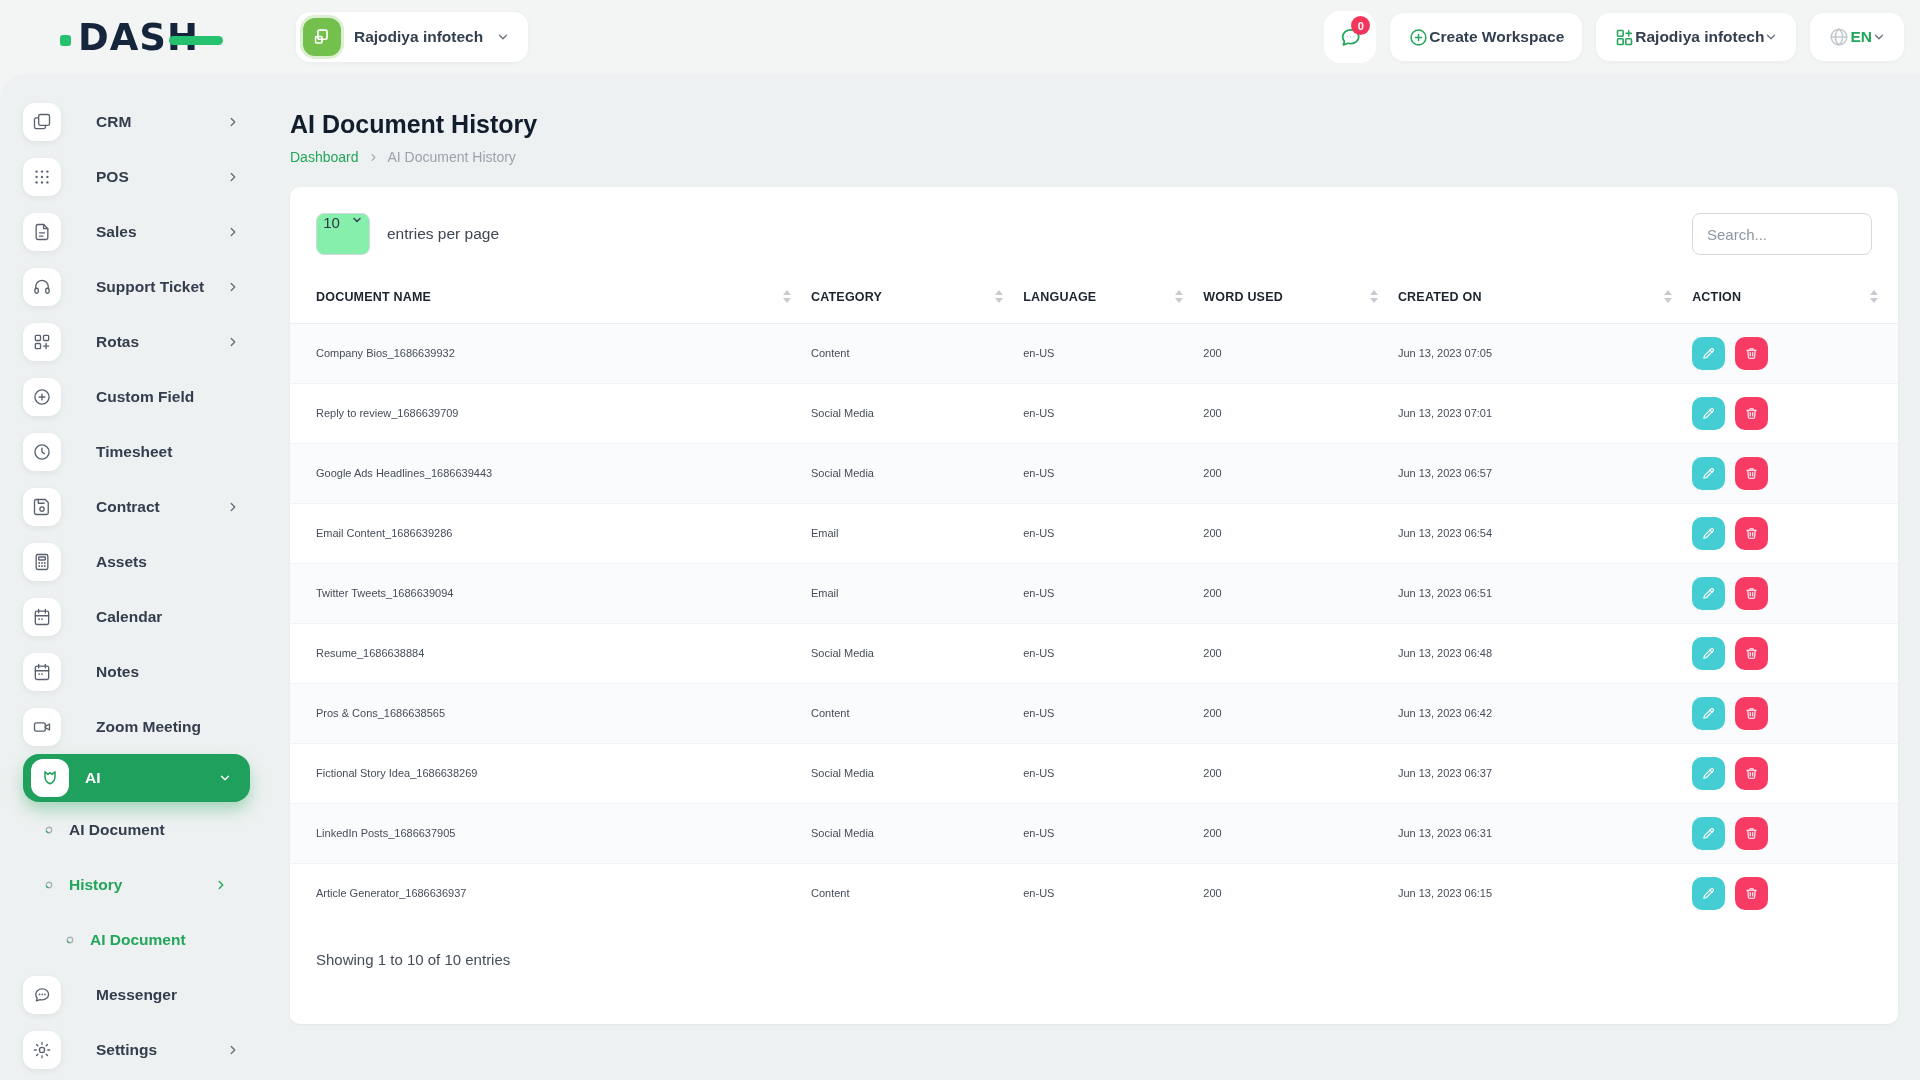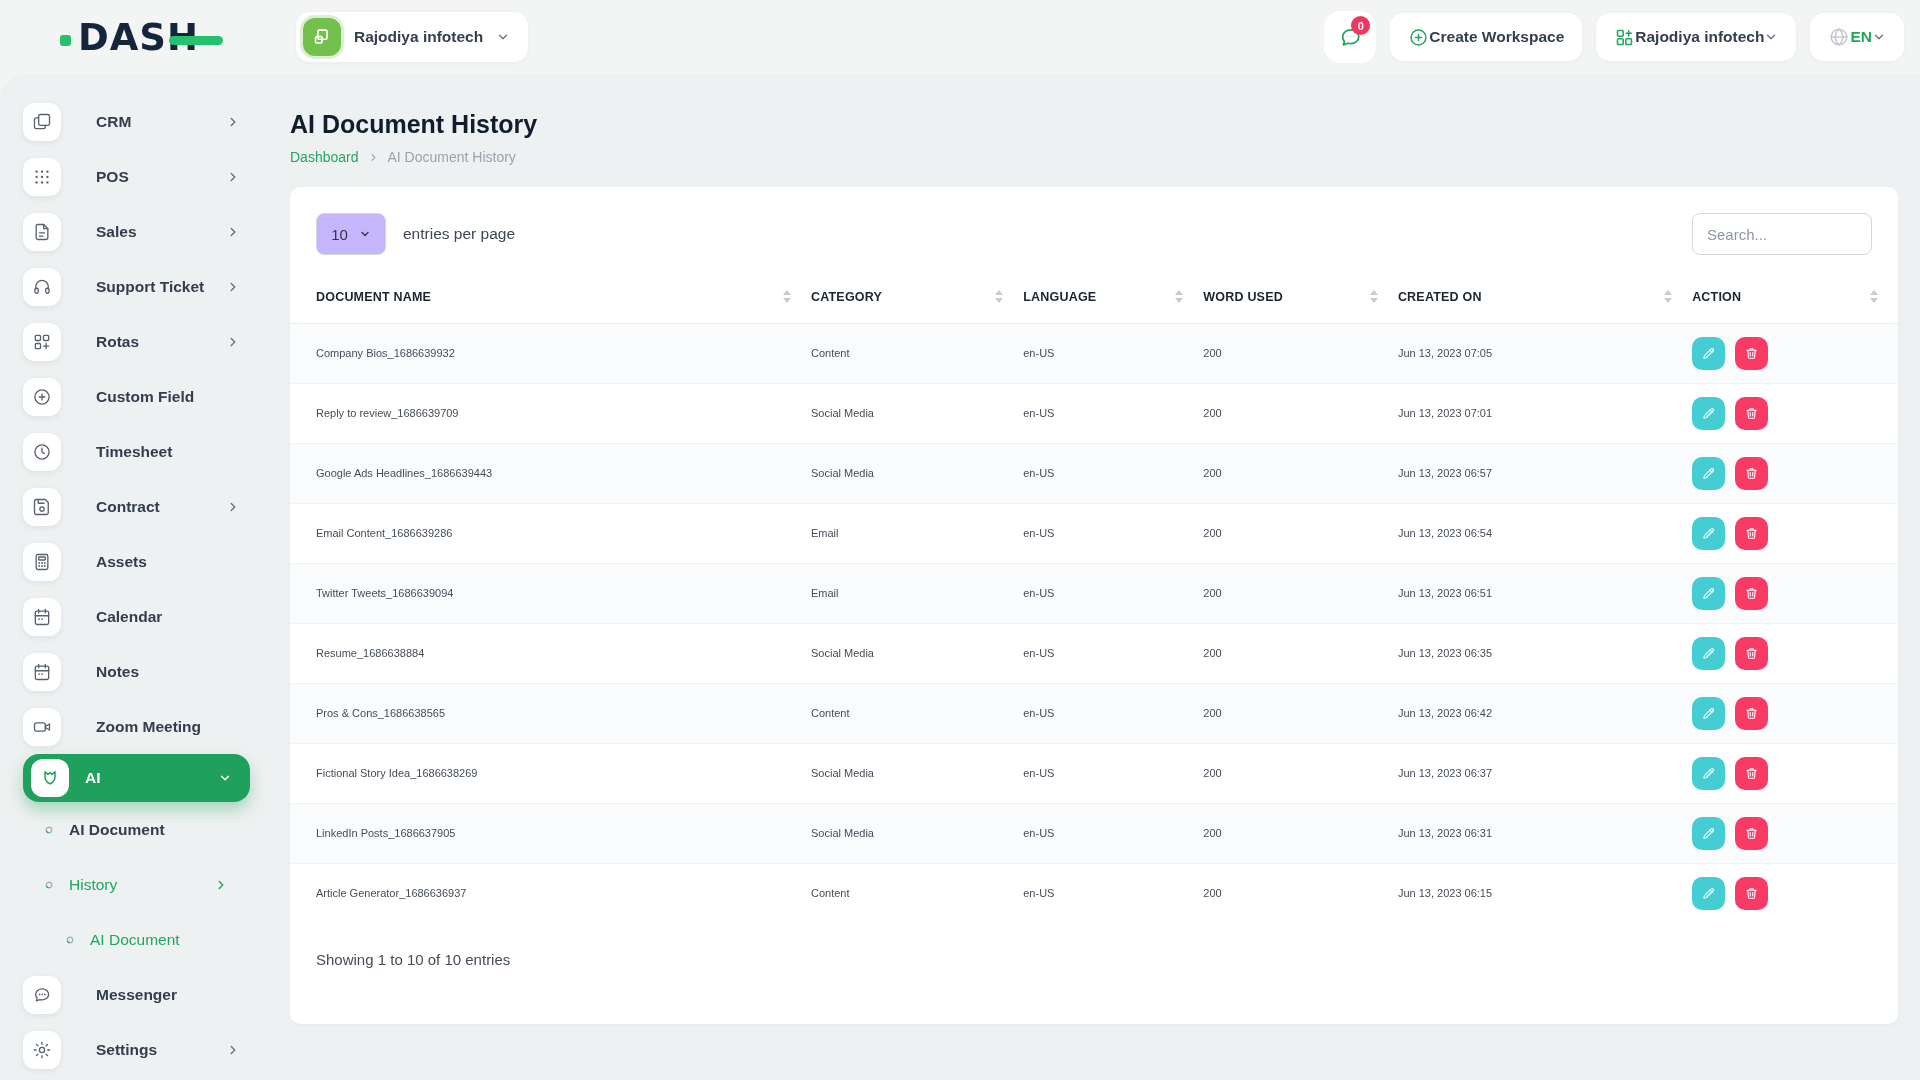--- a/index.html
+++ b/index.html
@@ -45,36 +45,36 @@
   .side-chevron svg{width:14px;height:14px}
   .side-item.ai-active{background:#1fa05c;border-radius:16px;margin:0 10px 0 23px;padding:0 18px 0 8px;height:48px;box-shadow:0 8px 16px rgba(31,160,92,.35)}
   .side-item.ai-active .icon-box{color:#1fa05c;box-shadow:none}
   .side-item.ai-active .side-label{color:#fff;margin-left:16px}
   .side-item.ai-active .side-chevron{color:#fff}
   .side-sub{height:55px;display:flex;align-items:center;padding-left:43px;gap:14px;cursor:pointer}
   .side-sub.sub2{padding-left:64px}
   .side-sub .bullet{display:flex}
   .side-sub .bullet svg{width:12px;height:12px}
   .sub-label{font-size:15.5px;font-weight:600;color:#333d4d}
-  .side-sub.sub-active .sub-label{color:#21a65b;font-weight:400}
+  .side-sub.sub-active .sub-label{color:#21a65b;font-weight:700}
   .sub-chevron{margin-left:auto;margin-right:32px;color:#21a65b;display:flex}
   .sub-chevron svg{width:14px;height:14px}
 
   
   .main{flex:1;min-width:0;padding:36px 22px 8px 30px}
   .page-title{font-size:25px;font-weight:700;color:#111c2d}
   .breadcrumb{margin-top:10px;display:flex;align-items:center;gap:9px;font-size:14px}
   .crumb-link{color:#21a65b;cursor:pointer}
   .crumb-sep{color:#a7adb5;display:flex}
   .crumb-sep svg{width:11px;height:11px}
   .crumb-current{color:#9aa2ab}
 
   .card{background:#fff;border-radius:10px;margin-top:22px;padding-top:26px;box-shadow:0 1px 3px rgba(20,30,50,.04)}
   .controls{display:flex;align-items:center;padding:0 26px;margin-bottom:16px}
-  .entries-select{width:70px;height:42px;border:1px solid #d2d9df;border-radius:8px;display:flex;align-items:center;justify-content:center;gap:11px;font-size:15px;color:#2f3742;cursor:pointer;background:#c4b5fd}
+  .entries-select{width:54px;height:42px;border:1px solid #d2d9df;border-radius:8px;display:flex;justify-content:center;gap:11px;font-size:15px;color:#2f3742;cursor:pointer;background:#86efac}
   .entries-select .chev svg{width:12px;height:12px;color:#394150}
   .entries-label{margin-left:17px;font-size:15.5px;color:#3f4654}
   .search-input{margin-left:auto;width:180px;height:42px;border:1px solid #d2d9df;border-radius:8px;padding:0 14px;font-size:15px;color:#2f3742;outline:none;background:#fff}
   .search-input::placeholder{color:#8d97a1}
 
   table{width:100%;border-collapse:collapse;table-layout:fixed}
   thead th{height:52px;border-bottom:1px solid #eceff1;text-align:left;vertical-align:middle}
   .th-flex{display:flex;align-items:flex-start;justify-content:space-between;padding-right:20px;font-size:12.5px;font-weight:700;color:#1c2430;text-transform:uppercase;letter-spacing:.2px}
   th:first-child .th-flex{padding-left:26px}
   .sort{display:inline-flex;flex-direction:column;gap:3px;cursor:pointer}
@@ -594,21 +594,21 @@
                     <svg viewBox="0 0 24 24" fill="none" stroke="#fff" stroke-width="1.8" stroke-linecap="round" stroke-linejoin="round">
                       <path d="M4.5 6.8h15M9.3 6.6V5.2c0-.5.4-.9.9-.9h3.6c.5 0 .9.4.9.9v1.4M6.2 7.2l.8 11.2c.1.6.5 1.1 1.1 1.1h7.8c.6 0 1-.5 1.1-1.1l.8-11.2M10 10.3v5.6M14 10.3v5.6"></path>
                     </svg>
                   </button></td>
   </tr>
               <tr>
     <td class="td-name">Resume_1686638884</td>
     <td>Social Media</td>
     <td>en-US</td>
     <td>200</td>
-    <td>Jun 13, 2023 06:35</td>
+    <td>Jun 13, 2023 06:48</td>
     <td class="td-act"><button class="act-btn edit">
                     <svg viewBox="0 0 24 24" fill="none" stroke="#fff" stroke-width="1.8" stroke-linecap="round" stroke-linejoin="round">
                       <path d="M4.5 19.5l1.1-4.2L16.4 4.5a1.9 1.9 0 0 1 2.7 0l.4.4a1.9 1.9 0 0 1 0 2.7L8.7 18.4l-4.2 1.1z"></path>
                       <path d="M13.8 6.1l4.1 4.1"></path>
                     </svg>
                   </button><button class="act-btn del">
                     <svg viewBox="0 0 24 24" fill="none" stroke="#fff" stroke-width="1.8" stroke-linecap="round" stroke-linejoin="round">
                       <path d="M4.5 6.8h15M9.3 6.6V5.2c0-.5.4-.9.9-.9h3.6c.5 0 .9.4.9.9v1.4M6.2 7.2l.8 11.2c.1.6.5 1.1 1.1 1.1h7.8c.6 0 1-.5 1.1-1.1l.8-11.2M10 10.3v5.6M14 10.3v5.6"></path>
                     </svg>
                   </button></td>

